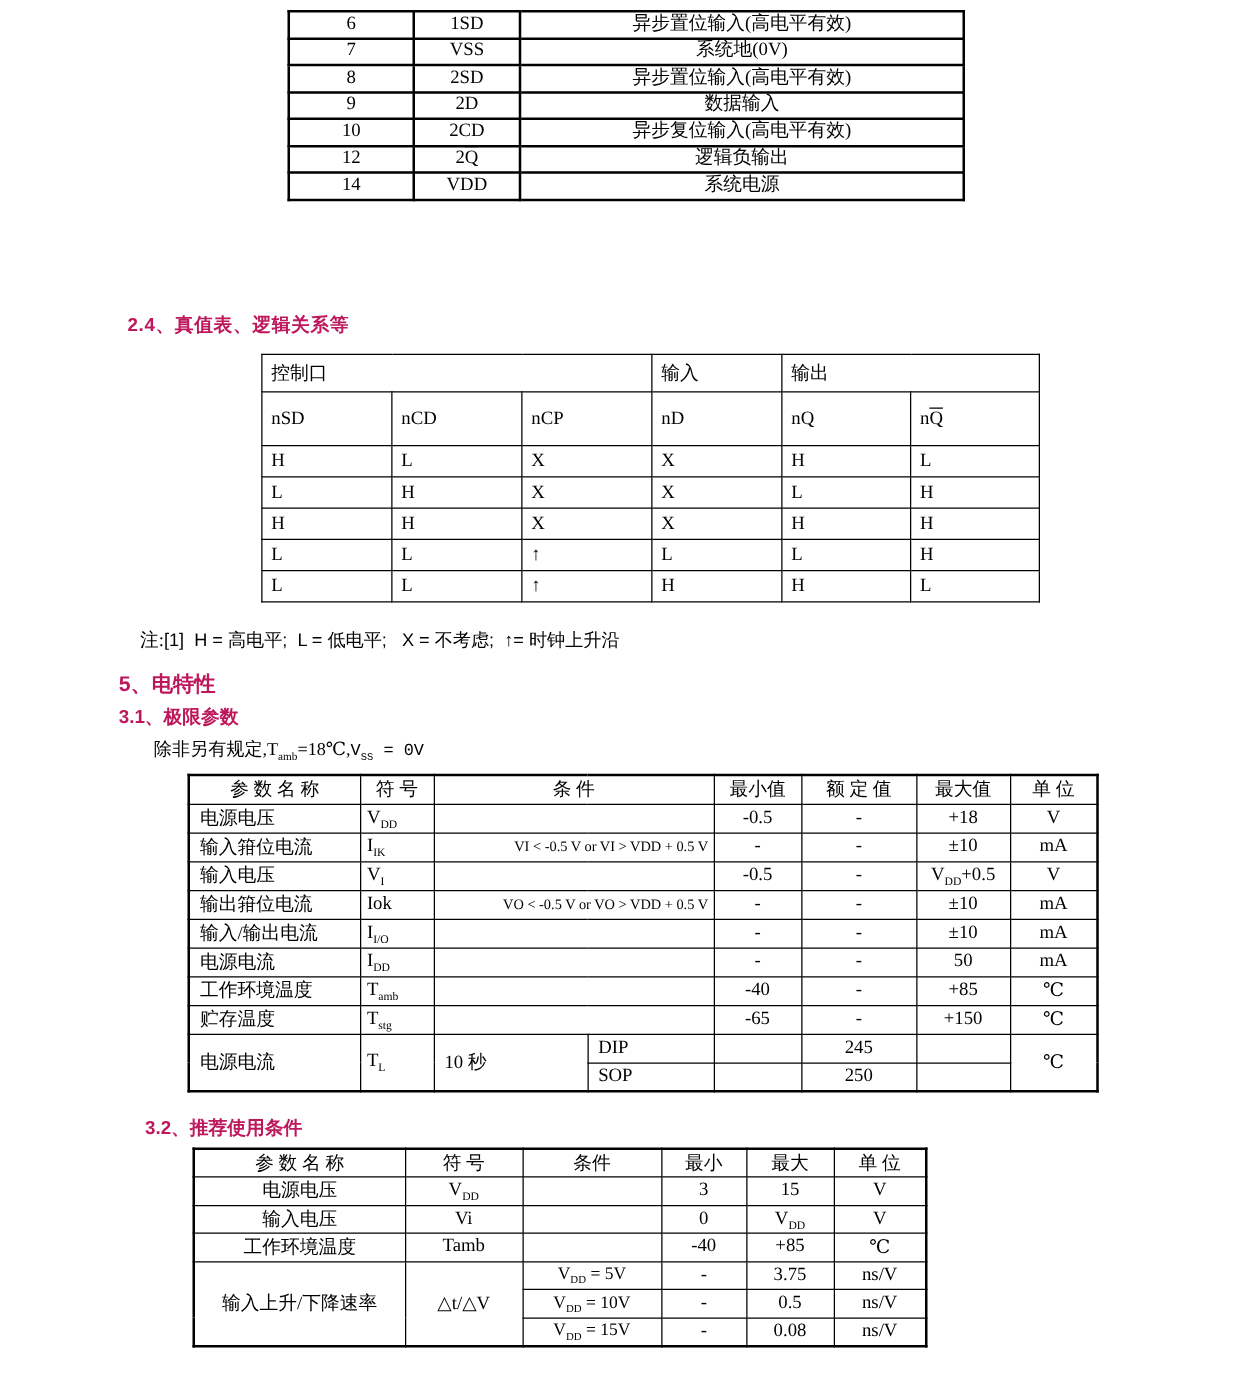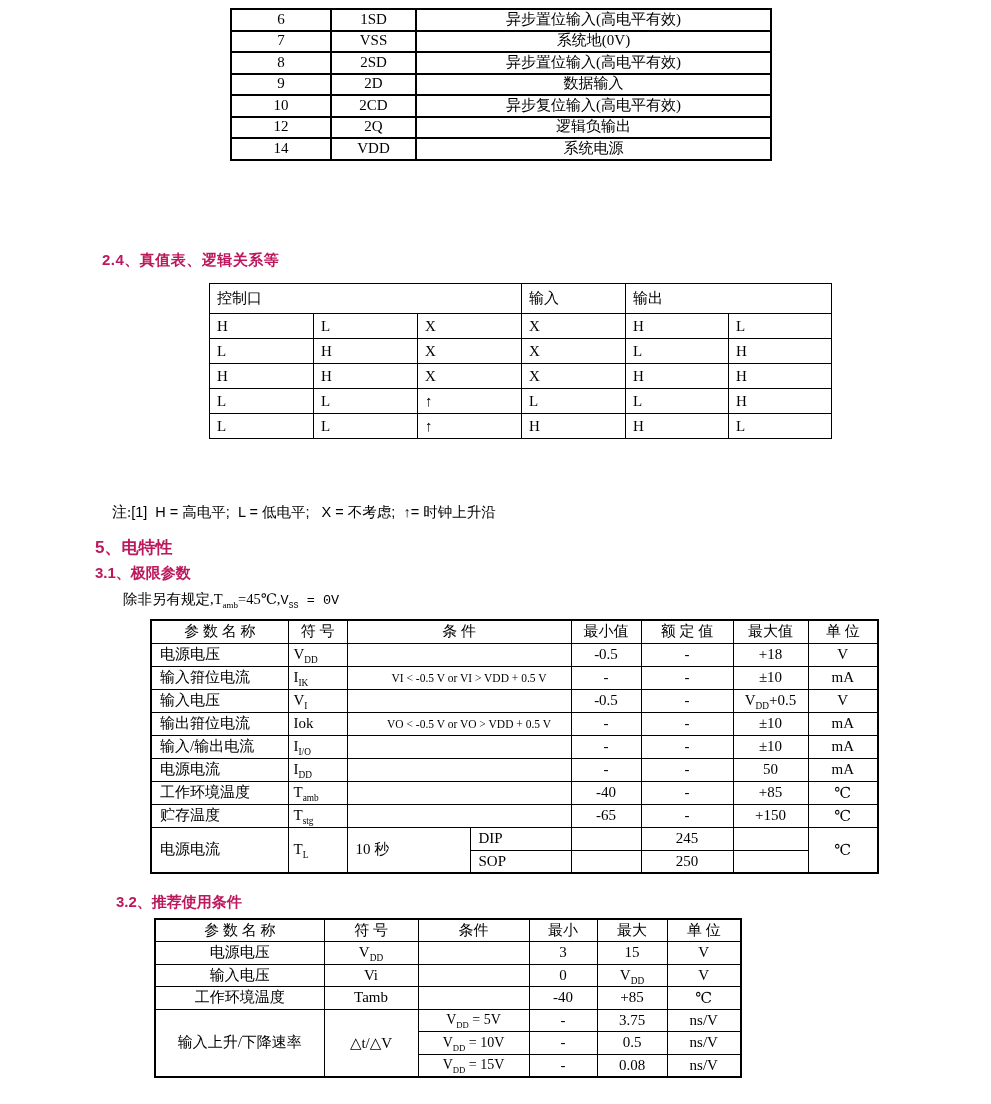--- a/index.html
+++ b/index.html
@@ -51,21 +51,21 @@
 
   
   .limits-table { position:absolute; left:150px; top:619px; width:727px; border:2px solid #000; }
   .limits-table td, .limits-table th {
     border:1px solid #000; height:23px; font-size:15px;
     vertical-align:middle; padding:0 4px; font-weight:normal;
   }
   .limits-table th { text-align:center; }
   .limits-table td.nm  { text-align:left;  padding-left:8px; }
   .limits-table td.sy  { text-align:left;  padding-left:5px; }
-  .limits-table td.cd  { text-align:center;  padding-left:24px; font-size:11.5px; }
+  .limits-table td.cd  { text-align:right;  padding-left:24px; font-size:11.5px; }
   .limits-table td.vv  { text-align:center; }
   .limits-table td.un  { text-align:center; }
   .limits-table td.pkg { text-align:left; padding-left:8px; }
 
   
   .rec-table { position:absolute; left:154px; top:918px; width:586px; border:2px solid #000; }
   .rec-table td, .rec-table th {
     border:1px solid #000; height:22.5px; font-size:15px;
     text-align:center; vertical-align:middle; padding:0 3px; font-weight:normal;
   }
@@ -131,20 +131,28 @@
         <col style="width:104px">
         <col style="width:103px">
         <col style="width:103px">
       </colgroup>
     <tbody>
       <tr class="gr">
         <td colspan="3">控制口</td>
         <td>输入</td>
         <td colspan="2">输出</td>
       </tr>
+      <tr class="hr2">
+        <td>nSD</td>
+        <td>nCD</td>
+        <td>nCP</td>
+        <td>nD</td>
+        <td>nQ</td>
+        <td><span>n</span><span class="ov">Q</span></td>
+      </tr>
       <tr class="dr">
         <td>H</td>
         <td>L</td>
         <td>X</td>
         <td>X</td>
         <td>H</td>
         <td>L</td>
       </tr>
       <tr class="dr">
         <td>L</td>
@@ -178,21 +186,21 @@
         <td>H</td>
         <td>L</td>
       </tr>
     </tbody>
   </table>
 
   <div class="note"><span>注:</span><span class="sans">[1]  H = 高电平;  L = 低电平;   X = 不考虑;  ↑= 时钟上升沿</span></div>
 
   <div class="hd hd-3">5、电特性</div>
   <div class="hd hd-31">3.1、极限参数</div>
-  <div class="precond"><span>除非另有规定,T</span><sub>amb</sub><span>=45℃,</span><span class="mono"><span>V</span><sub>SS</sub><span> = 0V</span></span></div>
+  <div class="precond"><span>除非另有规定,T</span><sub>amb</sub><span>=18℃,</span><span class="mono"><span>V</span><sub>SS</sub><span> = 0V</span></span></div>
 
   <table class="limits-table">
     <colgroup>
         <col style="width:137px">
         <col style="width:59px">
         <col style="width:123px">
         <col style="width:101px">
         <col style="width:70px">
         <col style="width:92px">
         <col style="width:75px">

